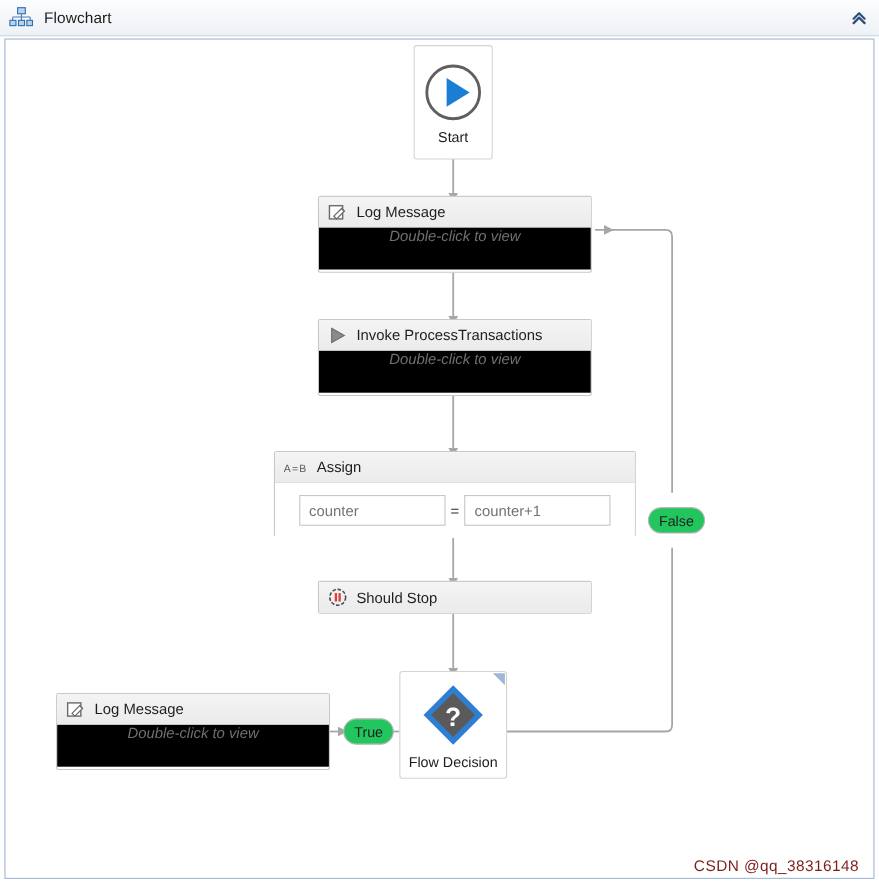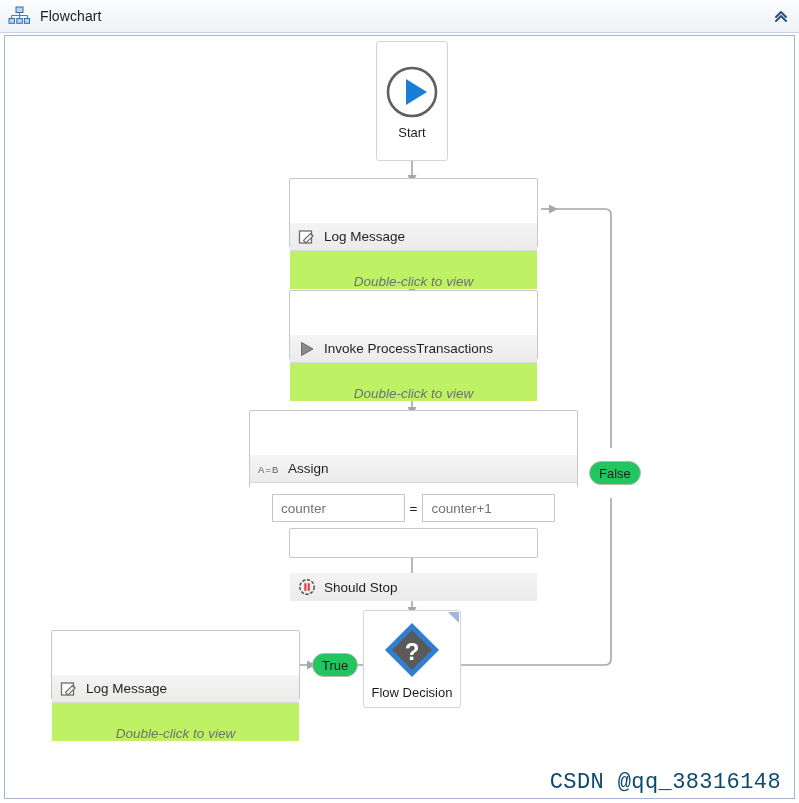--- a/index.html
+++ b/index.html
@@ -106,34 +106,33 @@
     border-radius: 2px;
   }
   .activity-header {
     height: 28px;
     background: linear-gradient(to bottom, #f4f4f4 0%, #ebebeb 100%);
     border-bottom: 1px solid #d9d9d9;
     display: flex;
     align-items: center;
     padding-left: 8px;
     box-sizing: border-box;
-    margin-top: 44px;
   }
   .activity-header.no-body { border-bottom: none; }
   .activity-title {
     font-size: 13.5px;
     color: #1f1f1f;
     margin-left: 8px;
     white-space: nowrap;
   }
   .activity-body {
     height: 38px;
-    background: #bef264;
-    display: flex;
-    align-items: flex-end;
+    background: #000000;
+    display: flex;
+    align-items: flex-start;
     justify-content: center;
   }
   .placeholder-text {
     font-size: 13.5px;
     font-style: italic;
     color: #707070;
     white-space: nowrap;
   }
 
   
@@ -193,25 +192,24 @@
     width: 0; height: 0;
     border-top: 11px solid #9db7d8;
     border-left: 11px solid transparent;
   }
 
   
   #watermark {
     position: absolute;
     right: 18px;
     bottom: 8px;
-    font-size: 22px;
-    color: #0c4a6e;
+    font-size: 14px;
+    color: #7f1d1d;
     letter-spacing: .4px;
     white-space: nowrap;
-    font-family: Liberation Mono, monospace;
   }
 </style>
 </head>
 <body>
 
 <div id="designer-panel">
 
   <div id="title-bar">
 
     <span class="icon" id="hierarchy-icon">
@@ -258,21 +256,21 @@
 
         <path d="M358 629 L352 629"></path>
         <path d="M303 629 L294 629" marker-end="url(#arrowdown)" transform="rotate(180 298.5 629)"></path>
 
         <path d="M456 629 L600 629 Q606 629 606 623 L606 462"></path>
         <path d="M606 412 L606 179 Q606 173 600 173 L545 173"></path>
         <path d="M545 173 L536 173" marker-end="url(#arrowdown)" transform="rotate(180 540.5 173)"></path>
       </g>
     </svg>
 
-    <div class="node terminal-node" id="node-start" style="left:371px; top:5px; width:72px; height:120px;justify-content:center;">
+    <div class="node terminal-node" id="node-start" style="left:371px; top:5px; width:72px; height:104px;justify-content:center;">
       <span class="icon">
         <svg width="58" height="58" viewBox="0 0 58 58">
           <circle cx="29" cy="29" r="24" fill="#ffffff" stroke="#5f5f5f" stroke-width="2.6"></circle>
           <path d="M23 16 L44 29 L23 42 z" fill="#1a7fd4"></path>
         </svg>
       </span>
       <span class="terminal-label">Start</span>
     </div>
 
     <div class="node activity-node" id="node-log-message-top" style="left:284px; top:142px; width:249px; height:70px;">

